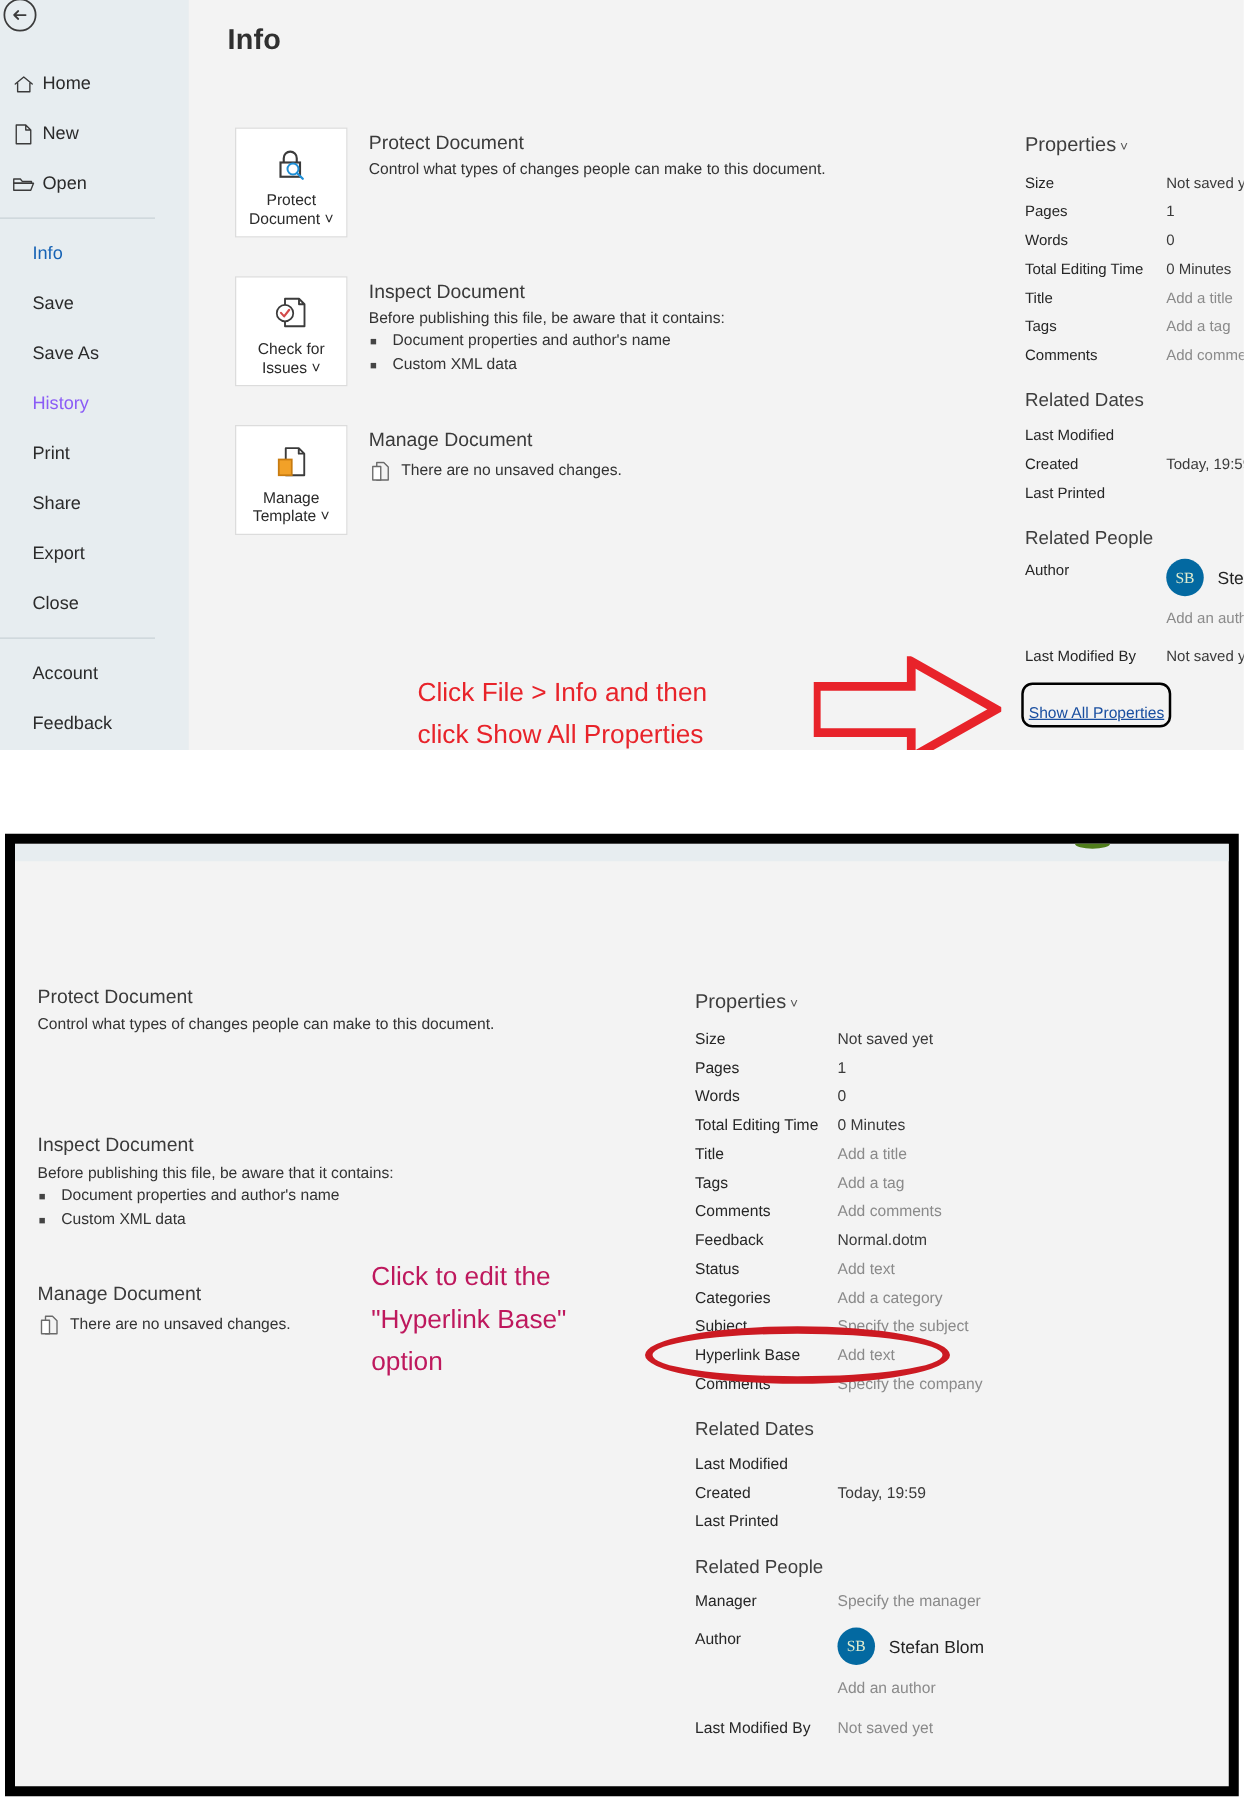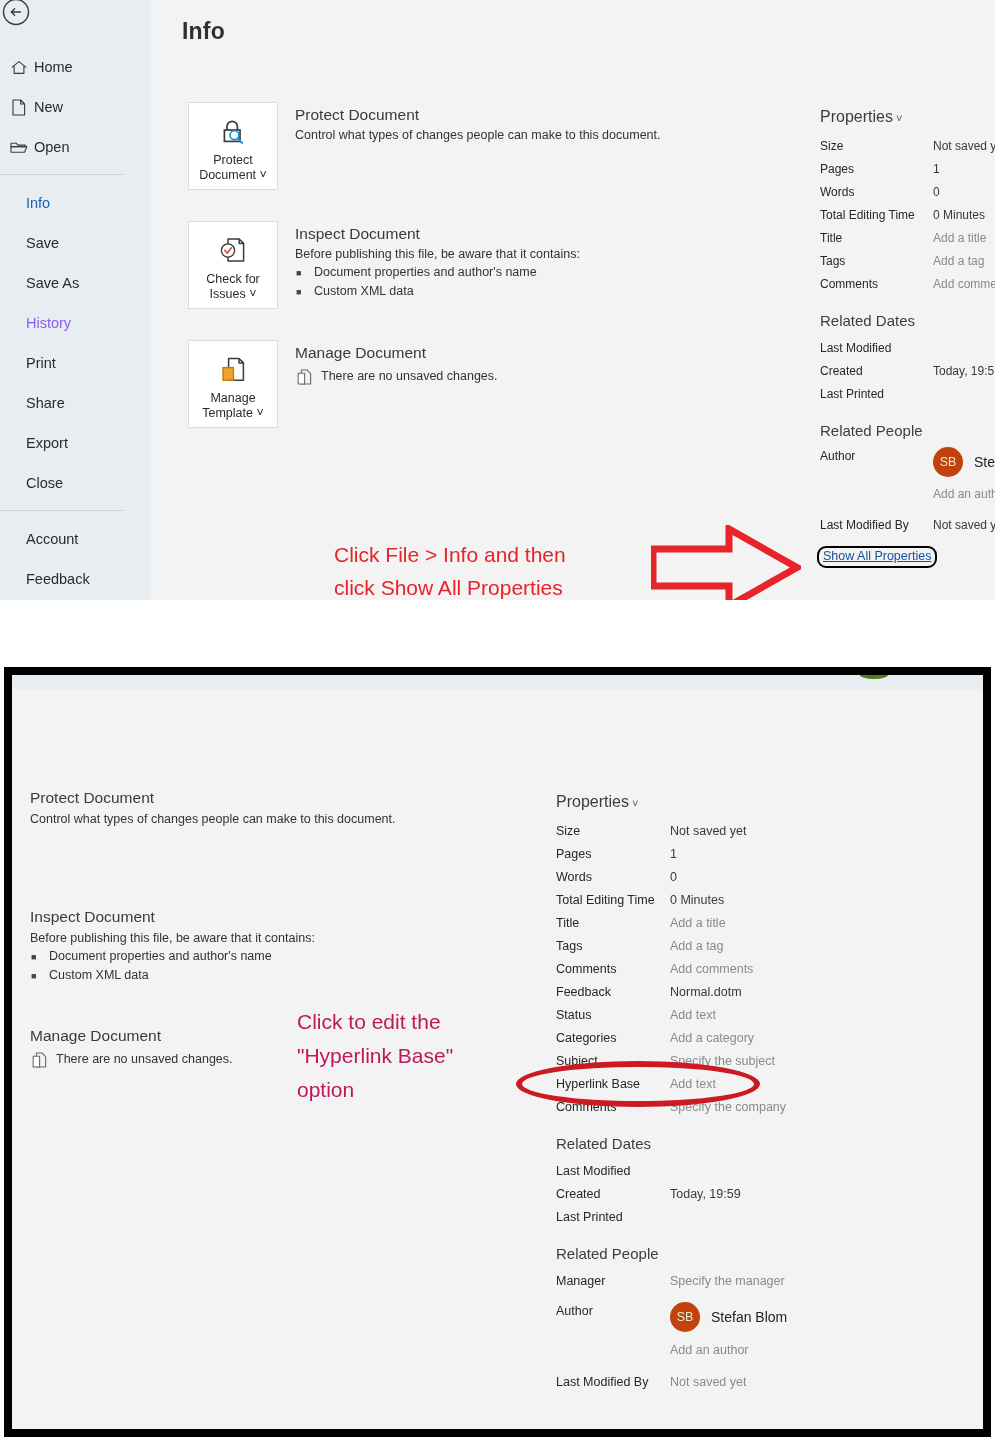--- a/index.html
+++ b/index.html
@@ -164,46 +164,47 @@
     color: #262626;
     white-space: nowrap;
   }
   .prop-row .pk { width: 113px; flex: 0 0 113px; }
   .prop-row .pv { color: #3a3a3a; }
   .prop-row .pv.muted { color: #8a8a8a; }
 
   .avatar {
     width: 30px; height: 30px;
     border-radius: 50%;
-    background: #c2410c;
+    background: #0369a1;
     color: #dfeccf;
     font-size: 12.5px;
     display: flex; align-items: center; justify-content: center;
     flex: 0 0 30px;
+    font-family: Liberation Serif, serif;
   }
   .person-row {
     display: flex; align-items: center;
   }
   .person-row .pname {
     margin-left: 11px;
     font-size: 14px;
     color: #222;
     white-space: nowrap;
   }
   .link {
     color: #1a4fa0;
     text-decoration: underline;
     font-size: 12.5px;
     white-space: nowrap;
   }
   .link-box {
     display: inline-block;
     border: 2px solid #000;
     border-radius: 9px;
-    padding: 1px 4px 2px 4px;
+    padding: 15px 4px 2px 4px;
     line-height: 15px;
   }
 
   
   #annot-top-text {
     position: absolute;
     left: 334px; top: 538px;
     font-size: 21px;
     line-height: 33px;
     color: #e8232a;

